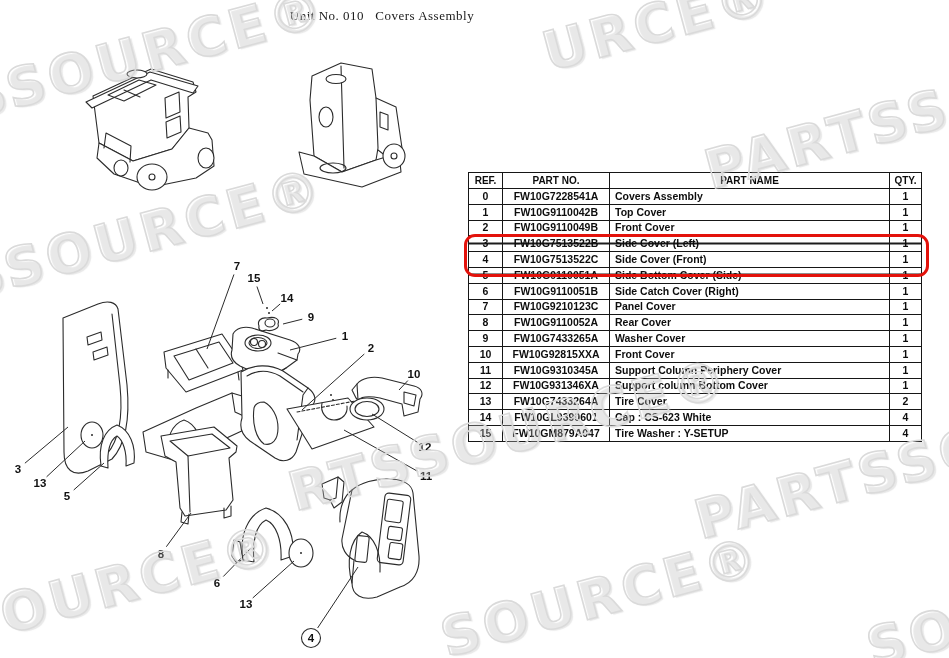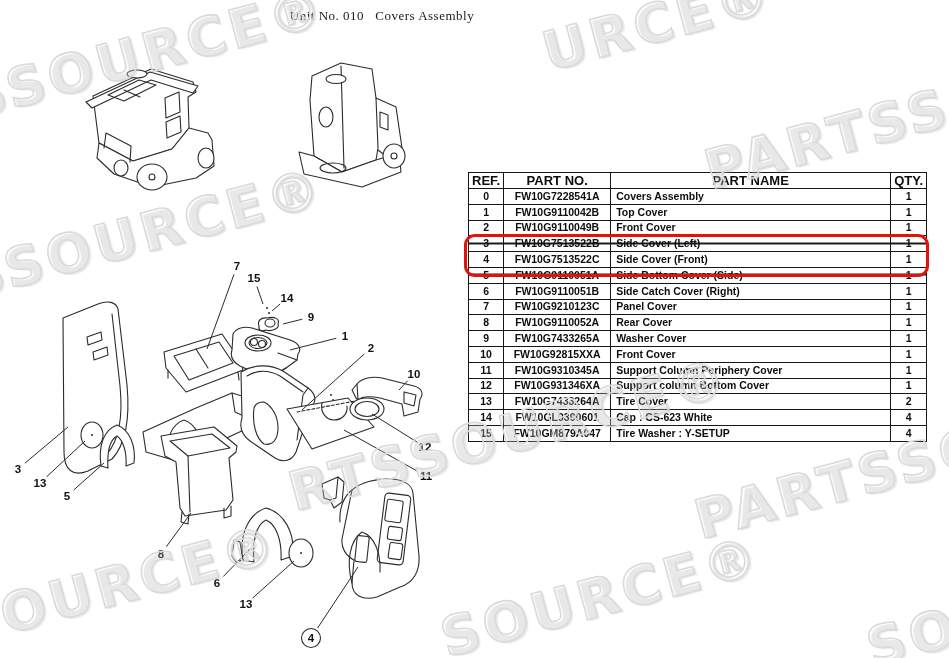--- a/index.html
+++ b/index.html
@@ -27,21 +27,21 @@
   svg.diagram text{font-family:"Liberation Sans",sans-serif;font-weight:bold;
       font-size:11.5px;fill:#111;stroke:none;}
   svg.diagram line{stroke:#2b2b2b;stroke-width:1;}
 
   
   .parts-table{position:absolute;left:468px;top:172px;z-index:3;
       border-collapse:collapse;table-layout:fixed;
       font-size:10.5px;font-weight:bold;color:#0d0d0d;}
   .parts-table th,.parts-table td{border:1.5px solid #161616;padding:0 3px;
       height:14.8px;line-height:13px;overflow:hidden;white-space:nowrap;background:transparent;}
-  .parts-table th{height:15px;font-size:13px;text-align:center;}
+  .parts-table th{height:15px;font-size:10px;text-align:center;}
   .parts-table td.c{text-align:center;}
   .parts-table td.l{text-align:left;padding-left:5px;margin-top:35px;}
   .parts-table tr.struck td{background-image:linear-gradient(to bottom,
       transparent calc(50% - 1px),#1c1c1c calc(50% - 1px),
       #1c1c1c calc(50% + .6px),transparent calc(50% + .6px));}
 
   
   .highlight-box{position:absolute;left:464px;top:234px;width:459px;height:37px;
       border:3px solid #e3120b;border-radius:11px;z-index:5;pointer-events:none;}
 </style>

